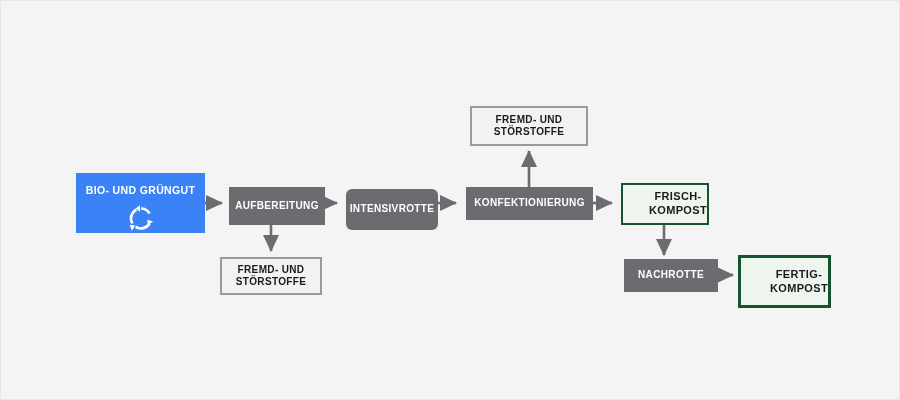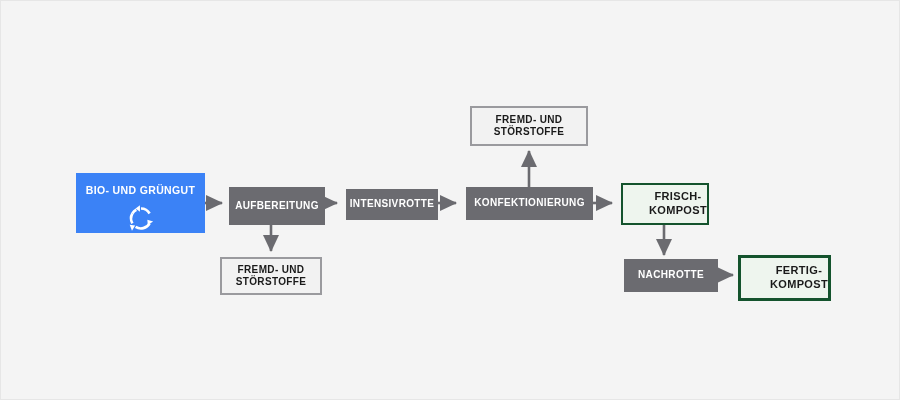--- a/index.html
+++ b/index.html
@@ -151,21 +151,21 @@
 
   <div class="node process" style="left:222px; top:186px; width:96px; height:38px;margin-left:6px;">
     <span class="label">AUFBEREITUNG</span>
   </div>
 
   <div class="node reject" style="left:219px; top:256px; width:102px; height:38px;">
     <span class="label">FREMD- UND
 STÖRSTOFFE</span>
   </div>
 
-  <div class="node process" style="left:345px; top:188px; width:92px; height:31px;">
+  <div class="node process" style="left:345px; top:188px; width:92px; height:41px;border-radius:6px;">
     <span class="label">INTENSIVROTTE</span>
   </div>
 
   <div class="node process" style="left:465px; top:186px; width:127px; height:33px;text-align:right;">
     <span class="label">KONFEKTIONIERUNG</span>
   </div>
 
   <div class="node reject" style="left:469px; top:105px; width:118px; height:40px;">
     <span class="label">FREMD- UND
 STÖRSTOFFE</span>
@@ -173,18 +173,18 @@
 
   <div class="node product" style="left:620px; top:182px; width:88px; height:42px;">
     <span class="label">FRISCH-
 KOMPOST</span>
   </div>
 
   <div class="node process" style="left:616px; top:258px; width:94px; height:33px;margin-left:7px;">
     <span class="label">NACHROTTE</span>
   </div>
 
-  <div class="node product final" style="left:737px; top:254px; width:93px; height:46px;">
+  <div class="node product final" style="left:737px; top:254px; width:93px; height:53px;">
     <span class="label">FERTIG-
 KOMPOST</span>
   </div>
 
 </div>
 
 </body></html>

